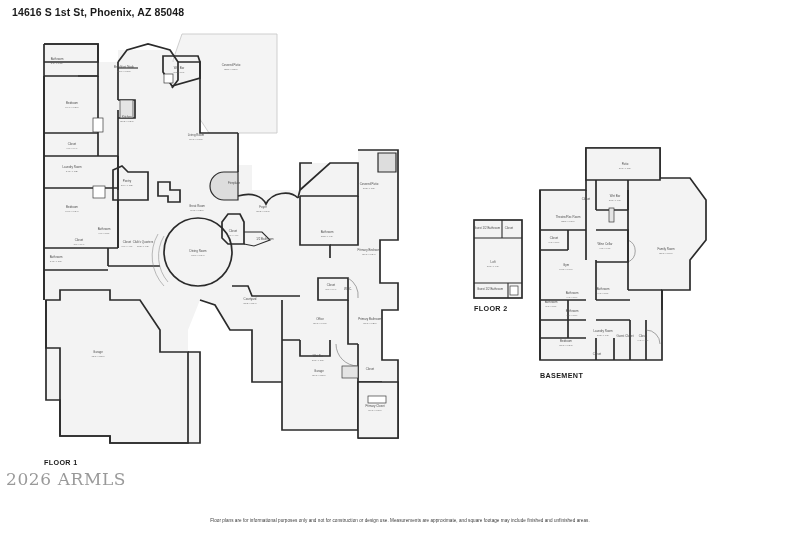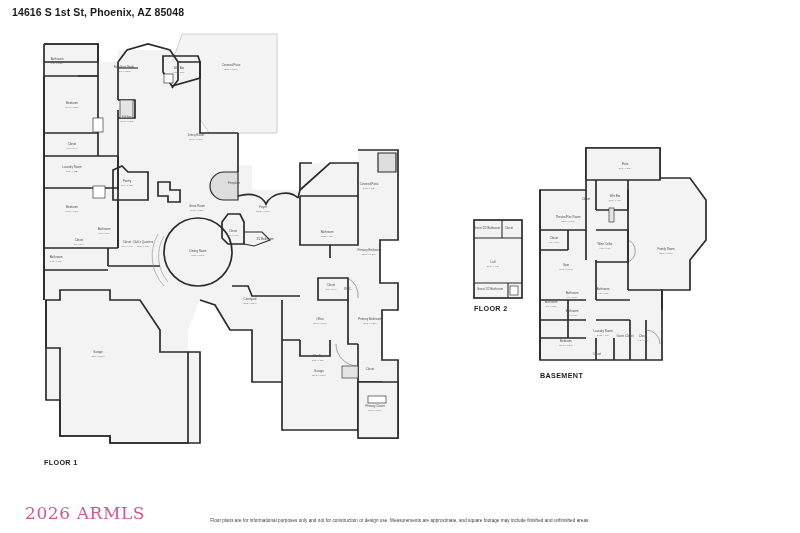--- a/index.html
+++ b/index.html
@@ -34,28 +34,27 @@
   #plan-svg {
     position: absolute;
     left: 0;
     top: 0;
     width: 800px;
     height: 533px;
   }
   #watermark {
     position: absolute;
     left: 6px;
-    top: 503px;
+    top: 469px;
     font-size: 17px;
     font-family: "DejaVu Serif", serif;
-    color: #be185d;
+    color: #737373;
     opacity: 0.72;
     letter-spacing: 0.6px;
     white-space: nowrap;
-    margin-left: 19px;
   }
   #disclaimer {
     position: absolute;
     left: 0;
     top: 518px;
     width: 800px;
     text-align: center;
     font-size: 4.6px;
     color: #3a3a3a;
     letter-spacing: 0.05px;

